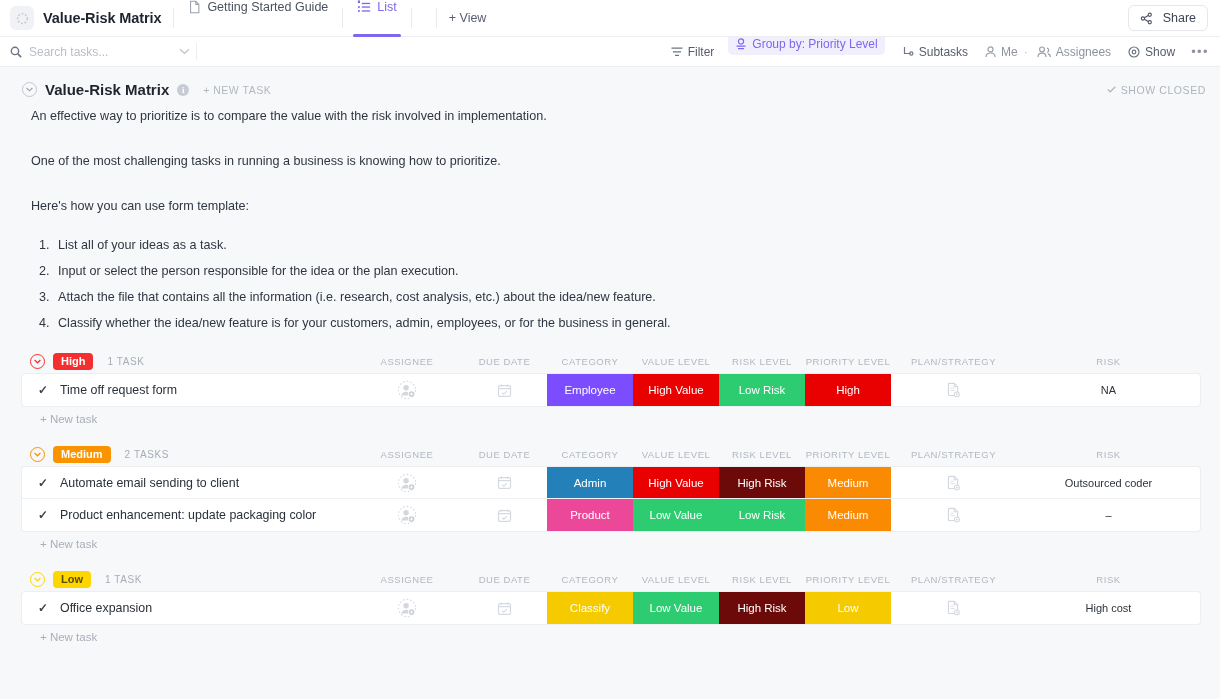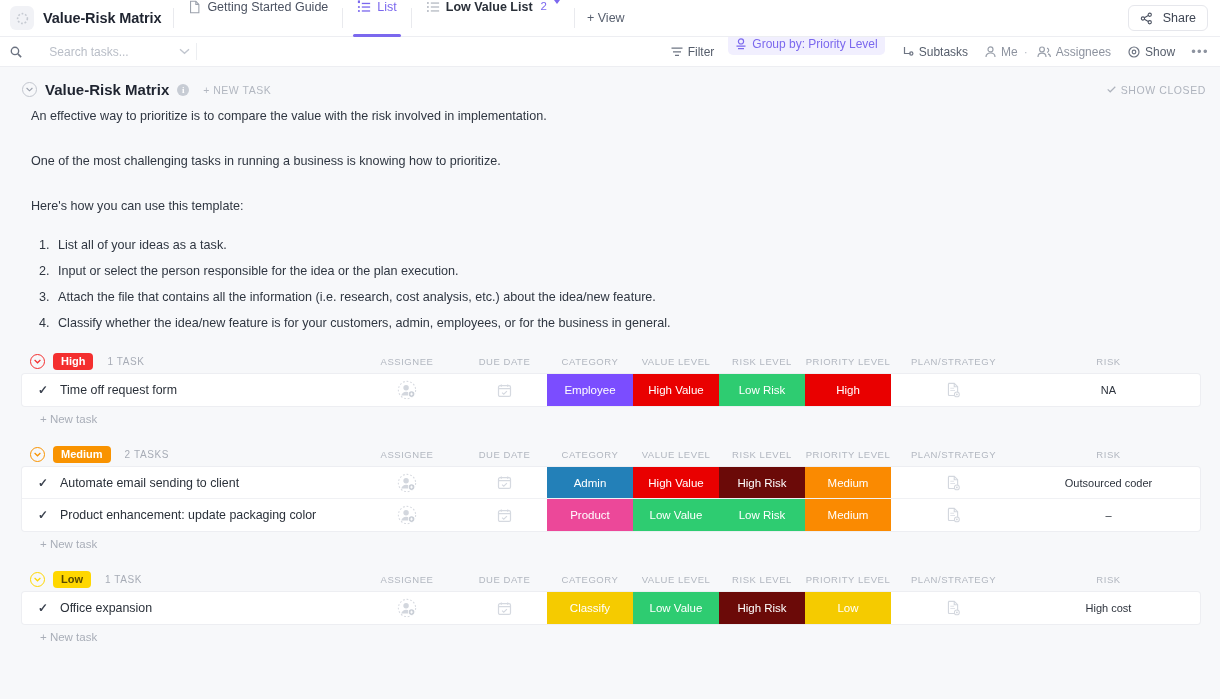--- a/index.html
+++ b/index.html
@@ -77,21 +77,20 @@
     font-size: 12px;
   }
   .searchbox {
     display: flex; align-items: center; gap: 7px;
     width: 182px; color: #b4b9c3;
   }
   .searchbox input {
     border: 0; outline: 0; background: transparent;
     font-family: inherit; font-size: 12px; color: #3f4654;
     width: 120px;
-    text-align: center;
   }
   .searchbox input::placeholder { color: #b9bec7; }
   .fsep { width: 1px; height: 17px; background: #eceef1; margin: 0 11px 0 4px; }
   .fitem {
     display: flex; align-items: center; gap: 5px;
     color: #8d939f; margin-left: 17px; white-space: nowrap;
   }
   .fitem.strong { color: #555d6b; }
   .fitem.group {
     color: #7b68ee; background: #f1effe;
@@ -222,33 +221,20 @@
       <circle cx="2.2" cy="12.5" r="1.2" fill="#7b68ee"></circle>
       <rect x="5.5" y="3.2" width="9.5" height="1.5" fill="#7b68ee"></rect>
       <rect x="5.5" y="7.3" width="9.5" height="1.5" fill="#7b68ee"></rect>
       <rect x="5.5" y="11.8" width="9.5" height="1.5" fill="#7b68ee"></rect>
     </svg>
     <span>List</span>
   </div>
 
   <div class="vsep"></div>
 
-  <div class="tab">
-    <svg width="14" height="14" viewBox="0 0 16 16">
-      <circle cx="2.2" cy="3.5" r="1.1" fill="#b0b5bf"></circle>
-      <circle cx="2.2" cy="8" r="1.1" fill="#b0b5bf"></circle>
-      <circle cx="2.2" cy="12.5" r="1.1" fill="#b0b5bf"></circle>
-      <rect x="5.5" y="2.8" width="9.5" height="1.4" fill="#b0b5bf"></rect>
-      <rect x="5.5" y="7.3" width="9.5" height="1.4" fill="#b0b5bf"></rect>
-      <rect x="5.5" y="11.8" width="9.5" height="1.4" fill="#b0b5bf"></rect>
-    </svg>
-    <span style="color:#2a3039;font-weight:bold;">Low Value List</span>
-    <span class="cnt">2</span>
-    <span class="caret-sm"></span>
-  </div>
 
   <div class="vsep"></div>
 
   <div class="addview">
     <span>+ View</span>
   </div>
 
   <div class="spacer"></div>
 
 
@@ -345,21 +331,21 @@
       <svg width="9" height="7" viewBox="0 0 9 7">
         <path d="M0.7 3.4L3.2 5.8L8.3 0.8" fill="none" stroke="#aeb3bd" stroke-width="1.2"></path>
       </svg>
       <span>SHOW CLOSED</span>
     </div>
   </div>
 
   <div class="desc">
     <p>An effective way to prioritize is to compare the value with the risk involved in implementation.</p>
     <p>One of the most challenging tasks in running a business is knowing how to prioritize.</p>
-    <p>Here's how you can use this template:</p>
+    <p>Here's how you can use form template:</p>
     <ol>
       <li>List all of your ideas as a task.</li>
       <li>Input or select the person responsible for the idea or the plan execution.</li>
       <li>Attach the file that contains all the information (i.e. research, cost analysis, etc.) about the idea/new feature.</li>
       <li>Classify whether the idea/new feature is for your customers, admin, employees, or for the business in general.</li>
     </ol>
   </div>
 
   <div class="groups" id="groups-root">
   <div class="group">

